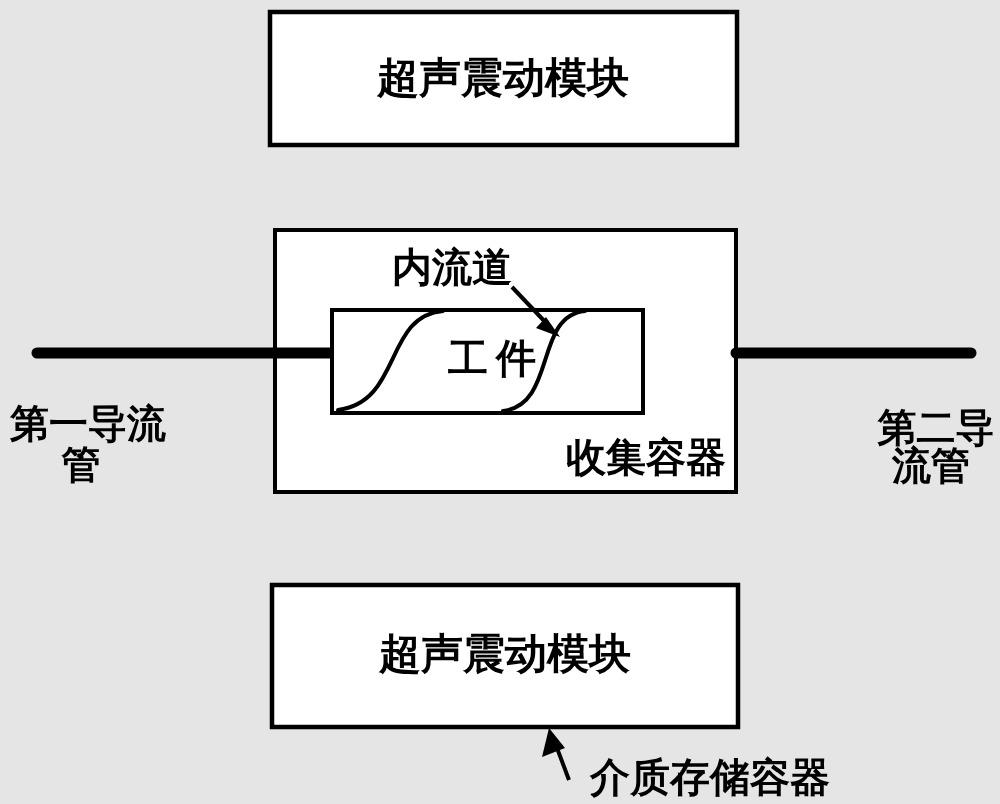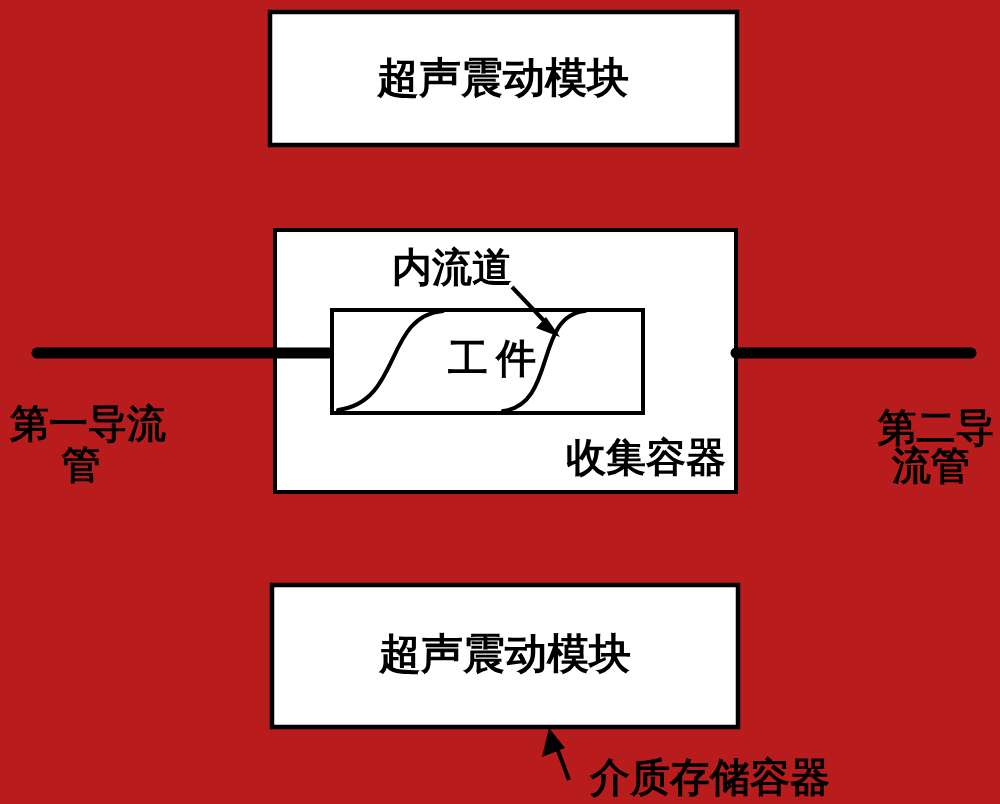--- a/index.html
+++ b/index.html
@@ -4,21 +4,21 @@
 <style>
   html, body {
     margin: 0;
     padding: 0;
     background: #ffffff;
   }
   .canvas {
     position: relative;
     width: 1000px;
     height: 804px;
-    background: #b91c1c;
+    background: #e5e5e5;
     font-family: "Liberation Serif", "DejaVu Serif", serif;
   }
   svg { display: block; }
   .box {
     fill: #ffffff;
     stroke: #000000;
   }
   .thin { stroke-width: 4.5; }
   .outer { stroke-width: 5; fill: none; }
   .curve {

